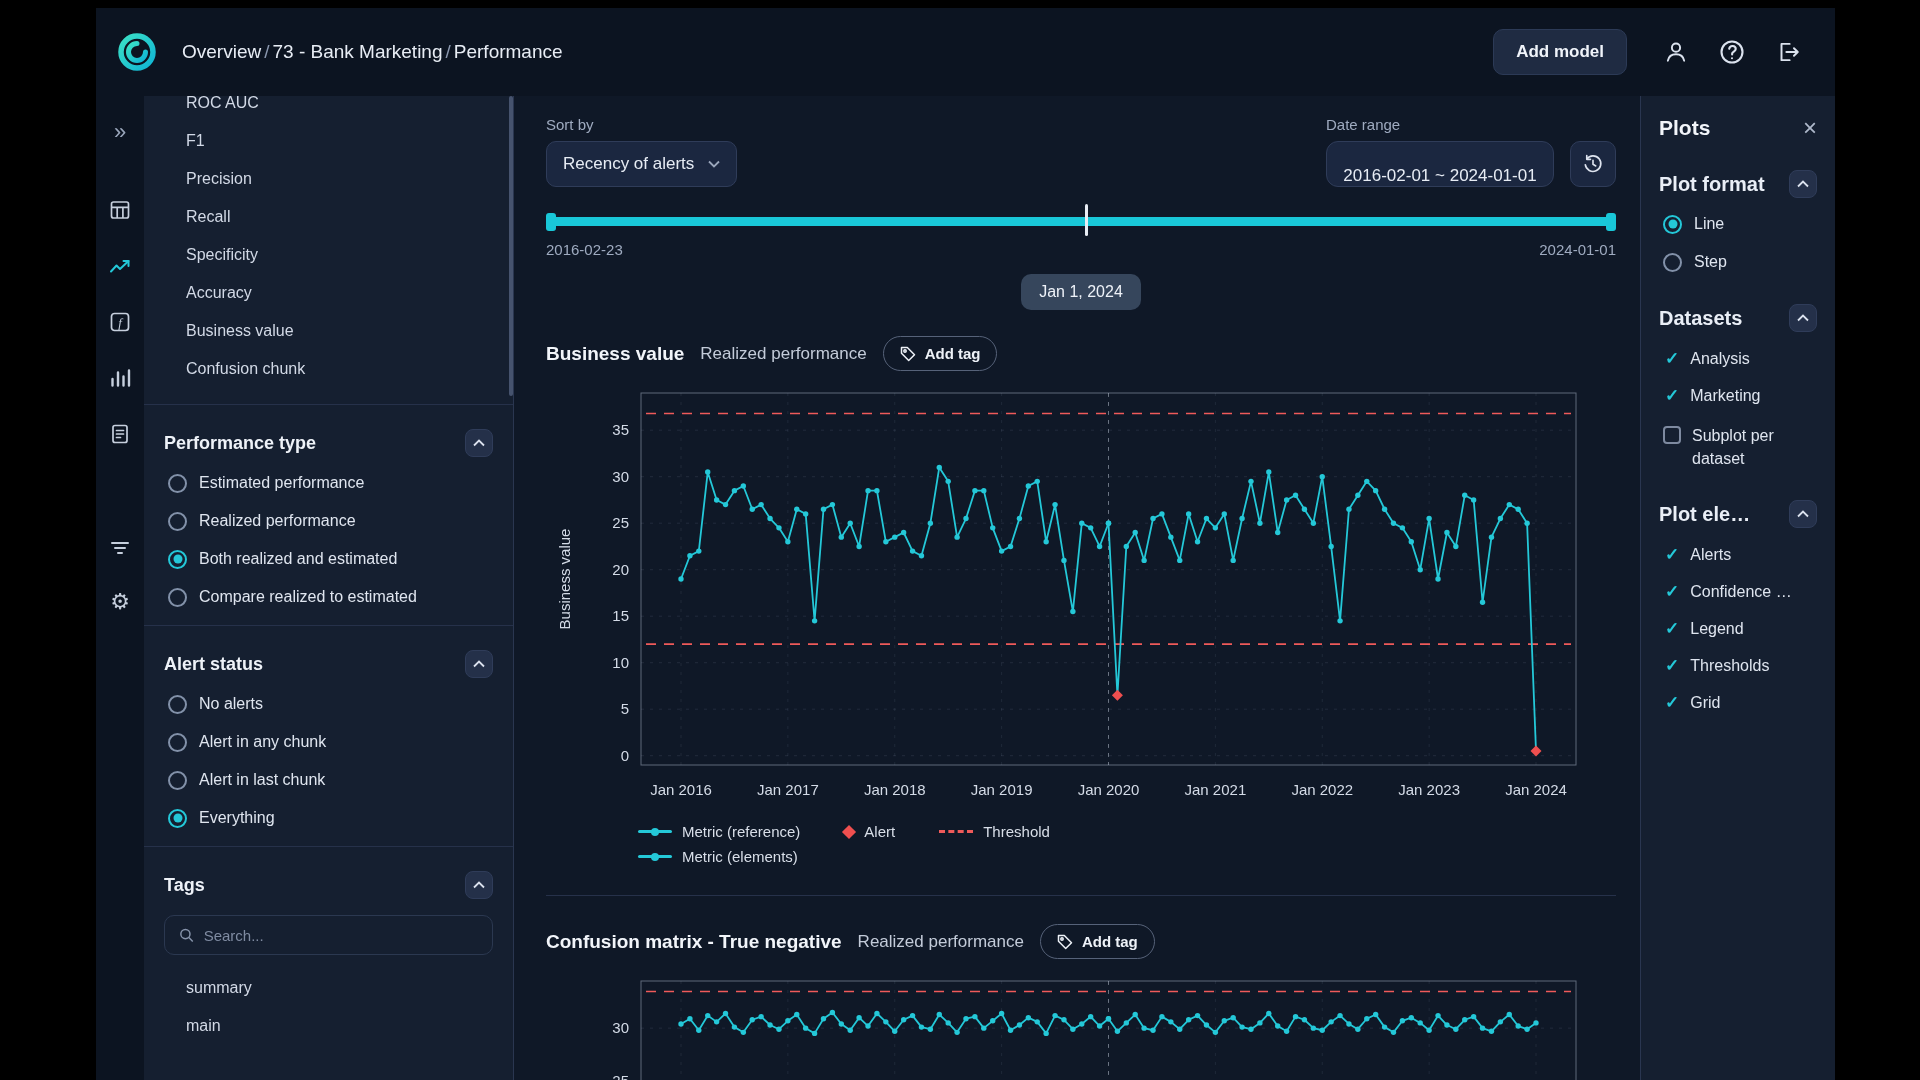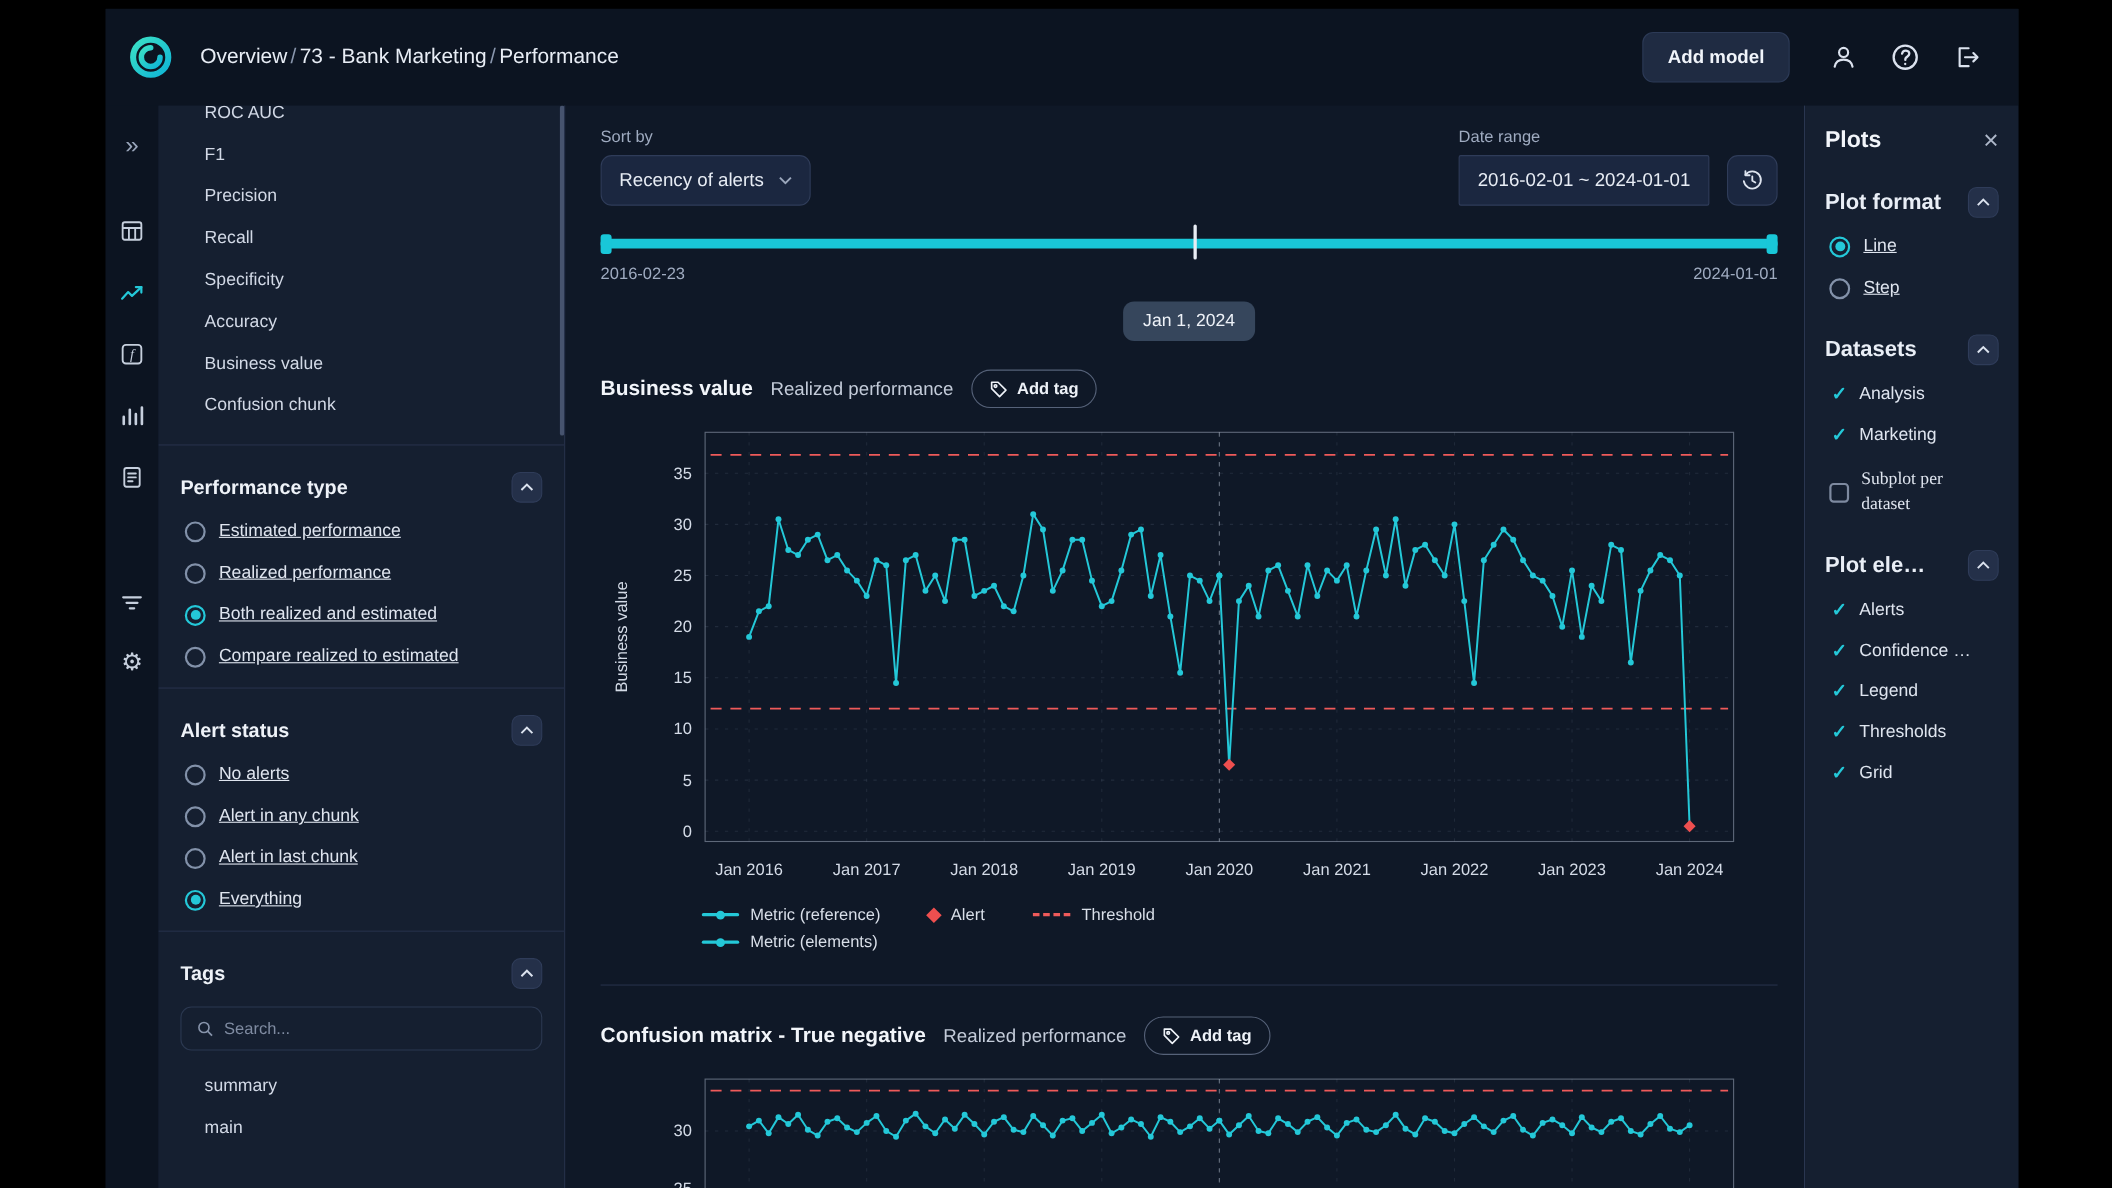--- a/index.html
+++ b/index.html
@@ -48,42 +48,42 @@
   .collapse-btn { width:28px; height:28px; border-radius:8px; background:#243049;
     border:1px solid #2f3c59; display:flex; align-items:center; justify-content:center;
     cursor:pointer; }
   .radio-row { display:flex; align-items:center; gap:12px; margin-top:14px; height:24px;
     padding-left:4px; cursor:pointer; }
   .radio { width:19px; height:19px; border-radius:50%; border:2px solid #8291a9; flex:0 0 19px;
     position:relative; }
   .radio.on { border-color:#24c8d8; }
   .radio.on::after { content:""; position:absolute; left:50%; top:50%;
     transform:translate(-50%,-50%); width:9px; height:9px; border-radius:50%; background:#24c8d8; }
-  .radio-label { font-size:16px; color:#dfe5ef;text-decoration:underline; }
+  .radio-label { font-size:16px; color:#dfe5ef; }
   .tag-search { margin-top:16px; height:40px; border:1px solid #2b3850; border-radius:10px;
     display:flex; align-items:center; gap:10px; padding:4px 14px; }
   .tag-search input { background:transparent; border:none; outline:none; color:#dfe5ef;
     font-size:15px; font-family:inherit; width:100%; }
   .tag-search input::placeholder { color:#7f8ba1; }
   .tag-list { list-style:none; margin-top:14px; padding-left:22px; }
   .tag-list li { height:38px; display:flex; align-items:center; font-size:16px; color:#d2d9e6;
     cursor:pointer; }
 
   
   main { flex:1; min-width:0; padding:20px 24px 0 32px; overflow:hidden; position:relative;
     border-right:1px solid #2a3650; background:#0f1827; }
   .controls { display:flex; align-items:flex-start; }
   .ctl-label { font-size:15px; color:#9fabc0; margin-bottom:8px; }
   .select { height:46px; background:#1b2740; border:1px solid #2f3c59; border-radius:10px;
     color:#e7ecf4; font-size:17px; font-family:inherit; display:flex; align-items:center;
     gap:14px; padding:0 16px; cursor:pointer; }
   .right-group { margin-left:auto; display:flex; flex-direction:column; }
   .date-row { display:flex; gap:16px; }
   .date-input { width:228px; height:46px; background:#1b2740; border:1px solid #2f3c59;
-    border-radius:2px; color:#e7ecf4; font-size:17px; display:flex; align-items:center;
+    border-radius:12px; color:#e7ecf4; font-size:17px; display:flex; align-items:flex-end;
     justify-content:center; cursor:text; }
   .hist-btn { width:46px; height:46px; background:#1b2740; border:1px solid #2f3c59;
     border-radius:10px; display:flex; align-items:center; justify-content:center; cursor:pointer; }
   .slider { margin-top:26px; position:relative; height:18px; }
   .track { position:absolute; left:0; right:0; top:4px; height:9px; background:#19c7d8;
     border-radius:4px; cursor:pointer; }
   .handle { position:absolute; top:0; width:10px; height:18px; background:#19c7d8;
     border-radius:3px; cursor:ew-resize; }
   .handle.left { left:0; } .handle.right { right:0; }
   .marker { position:absolute; left:50.4%; top:-9px; width:3px; height:32px; background:#e8edf4;
@@ -121,22 +121,22 @@
   .pp-sec-head { display:flex; align-items:center; justify-content:space-between; }
   .pp-sec-title { font-size:20px; font-weight:bold; color:#e9eef6; white-space:nowrap;
     overflow:hidden; text-overflow:ellipsis; }
   .pp-sec-title.clamp-elements { max-width:98px; }
   .check-row { display:flex; align-items:center; gap:11px; margin-top:16px; padding-left:6px;
     cursor:pointer; }
   .tick { color:#24c8d8; font-size:17px; font-weight:bold; opacity:0; }
   .check-row.on .tick { opacity:1; }
   .check-label { font-size:16px; color:#dfe5ef; white-space:nowrap; overflow:hidden;
     text-overflow:ellipsis; max-width:108px; }
-  .cbx-row { display:flex; align-items:center; gap:11px; margin-top:18px; padding-left:4px;
-    cursor:pointer;font-family:Liberation Serif, serif; }
+  .cbx-row { display:flex; align-items:flex-start; gap:11px; margin-top:18px; padding-left:4px;
+    cursor:pointer; }
   .cbx { width:18px; height:18px; border:2px solid #7e8aa0; border-radius:4px; flex:0 0 18px;
     margin-top:2px; }
   .cbx-label { font-size:16px; color:#dfe5ef; width:112px; line-height:1.45; }
   [data-interactable="true"] { cursor:pointer; }
 </style>
 </head>
 <body>
 
 <div class="app" data-interactable="false">
 

